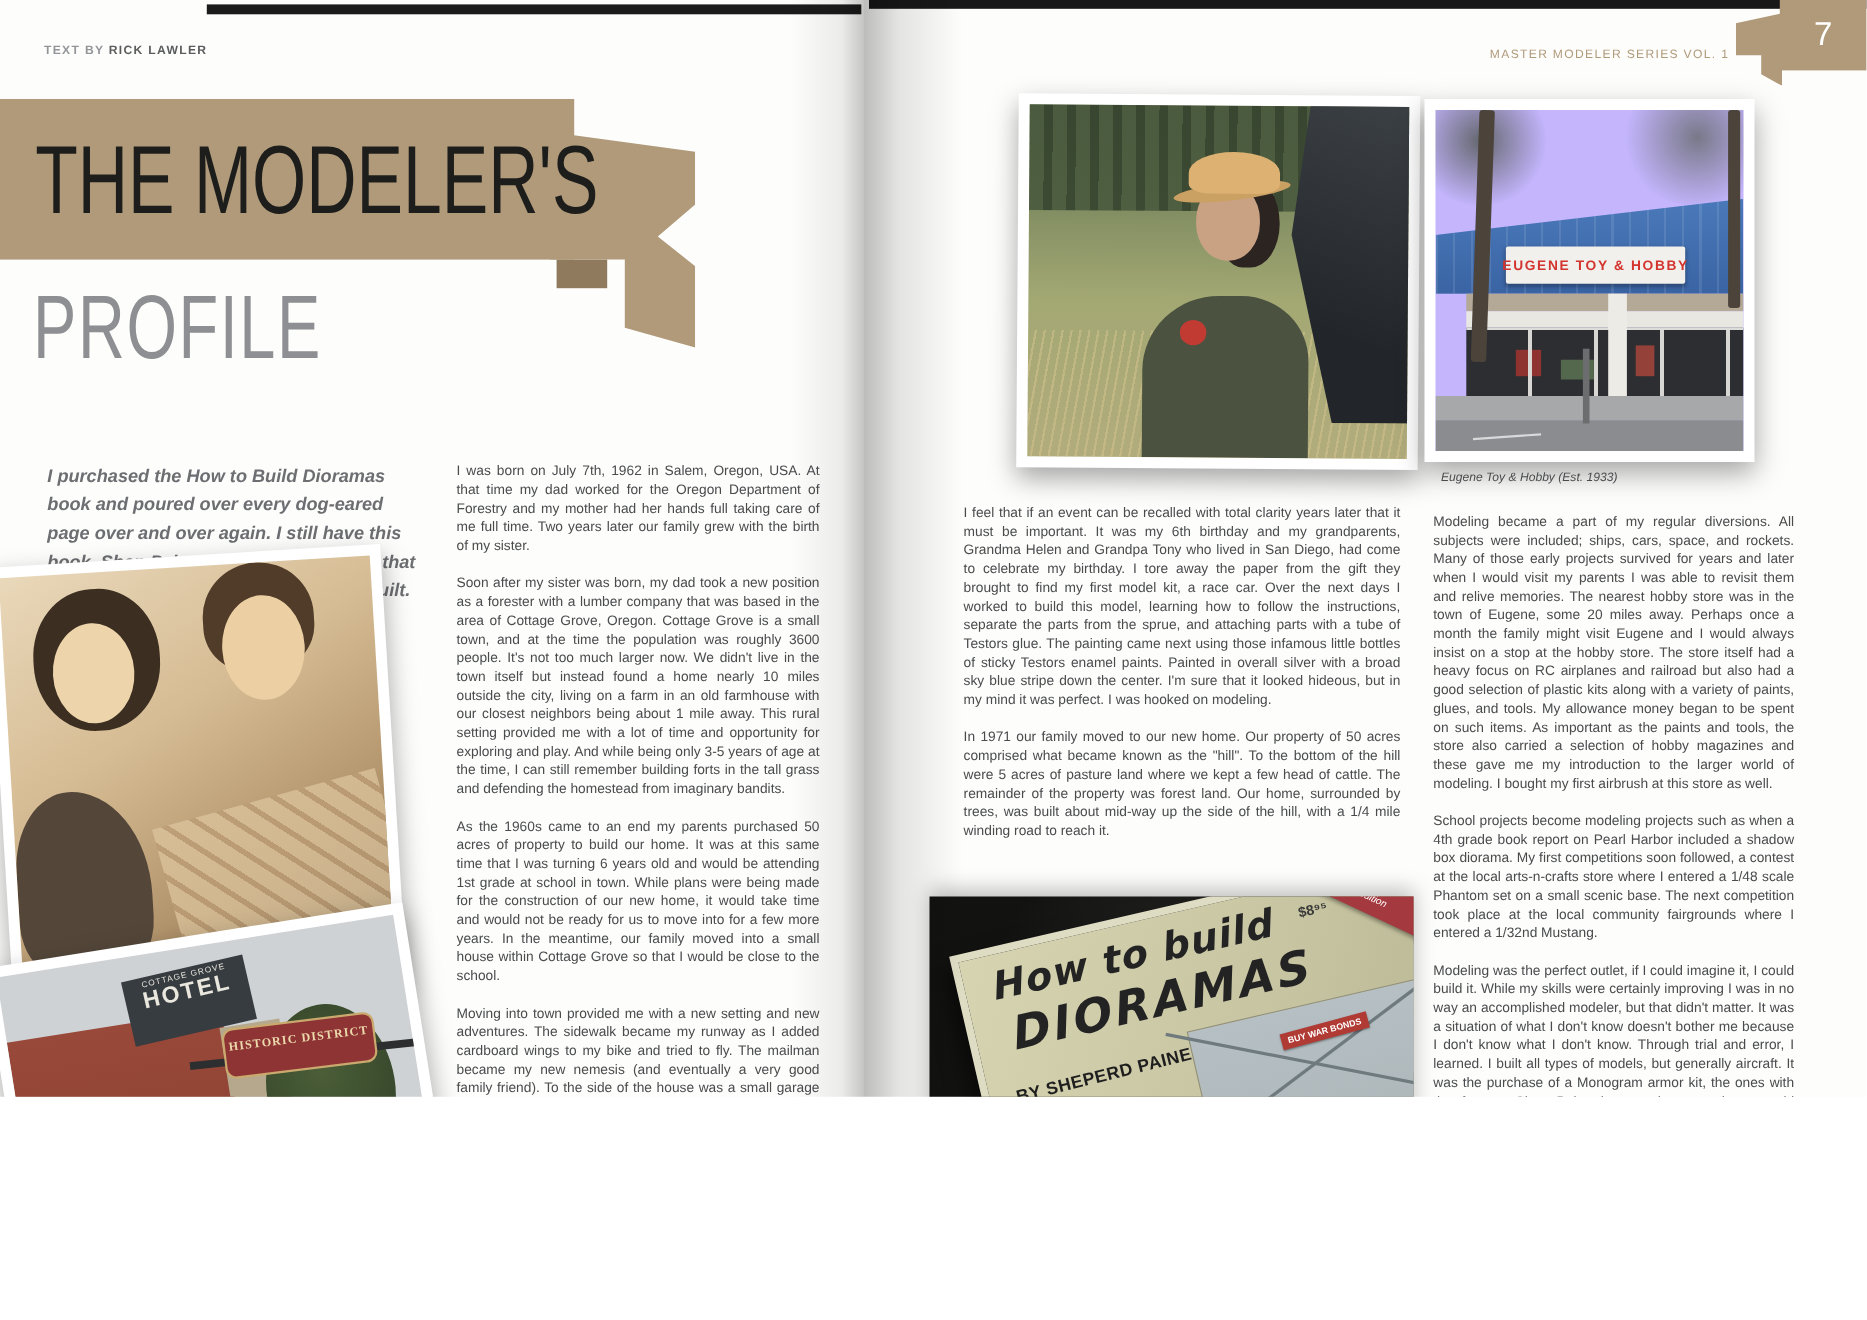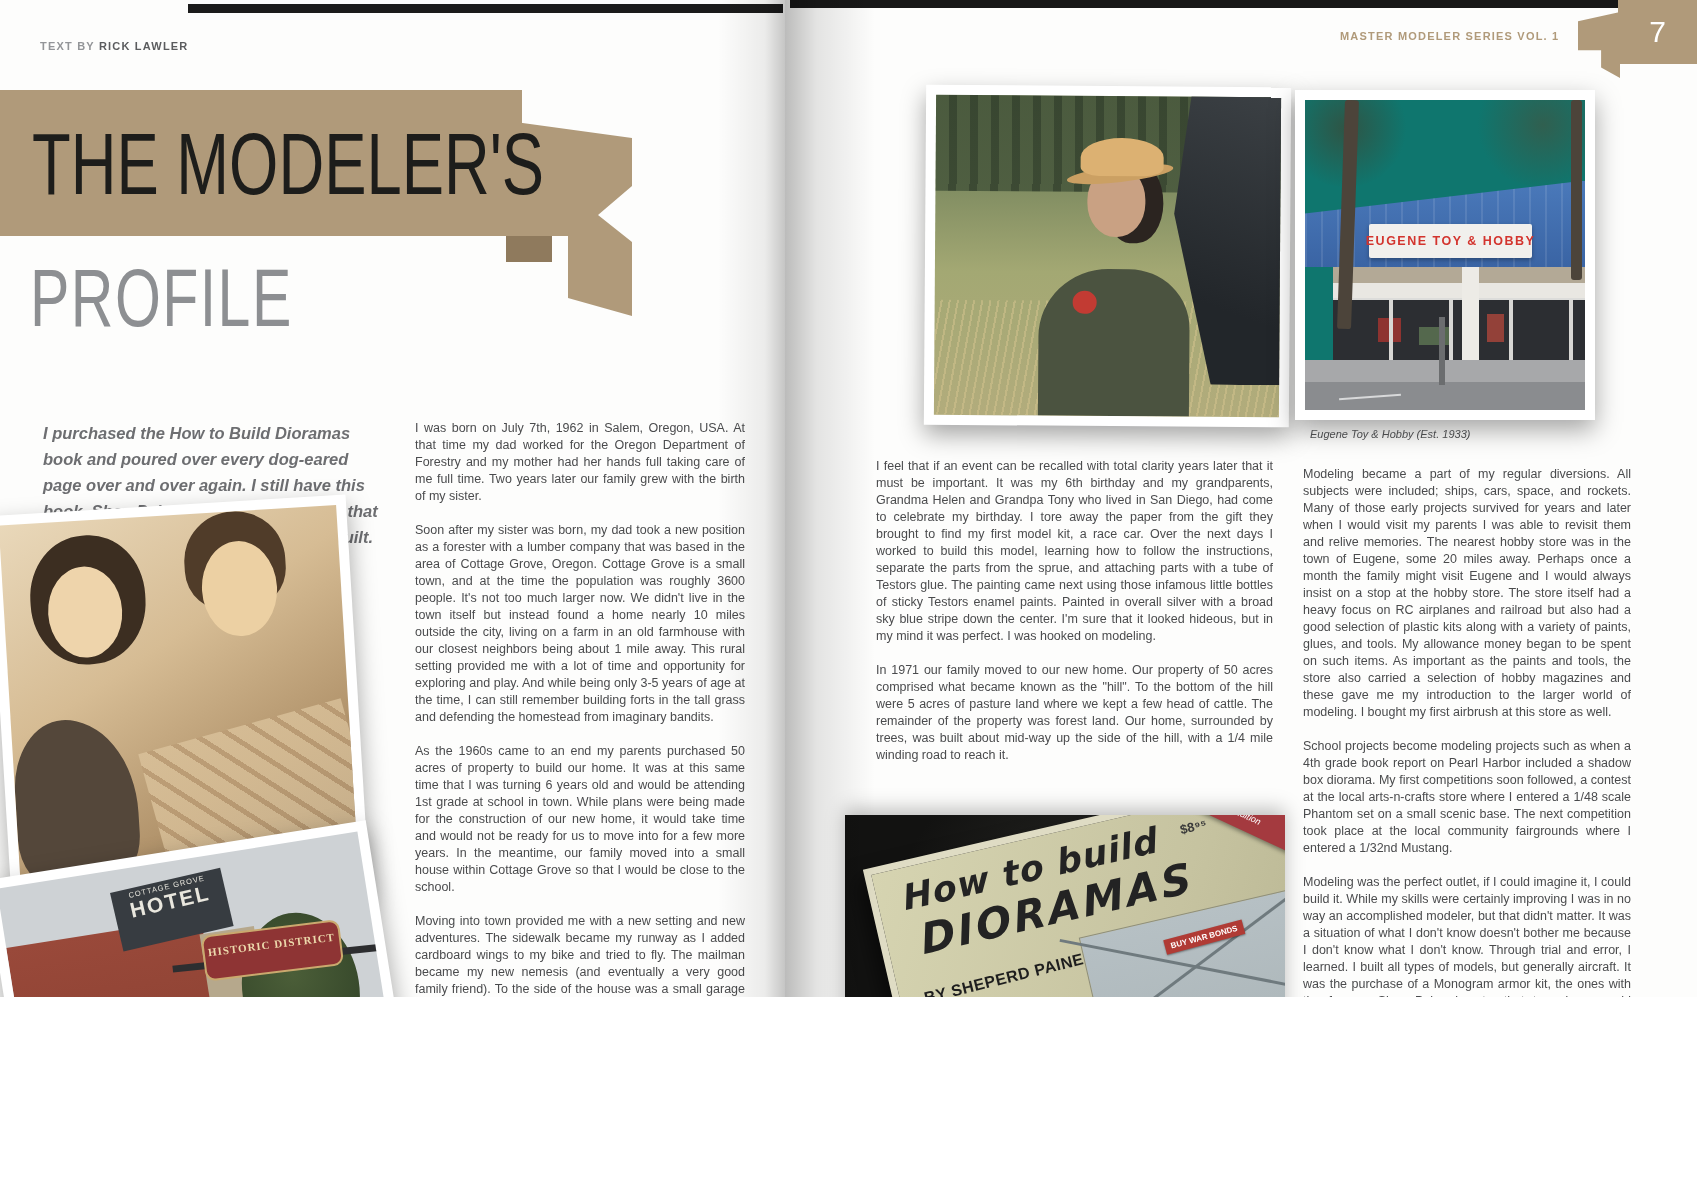--- a/index.html
+++ b/index.html
@@ -80,22 +80,22 @@
      font-family: "Liberation Serif", serif; font-weight: bold; font-size: 11px; line-height: 1.1; padding-top: 9px; letter-spacing: 1px; }
   .st-road { position: absolute; left: 0; bottom: 0; width: 100%; height: 38%;
      background: linear-gradient(180deg,#707274 0%,#515355 100%); clip-path: polygon(0 42%,100% 0,100% 100%,0 100%); }
   .st-sidewalk { position: absolute; left: 0; bottom: 27%; width: 58%; height: 11%; background: #a2a4a5; transform: rotate(-6deg); }
   .st-yellow1, .st-yellow2 { position: absolute; width: 95%; height: 3px; background: #c79f4a; transform: rotate(-9deg); }
   .st-yellow1 { left: 4%; bottom: 26%; } .st-yellow2 { left: 4%; bottom: 23.5%; }
   .st-arrow { position: absolute; left: 24%; bottom: 8%; width: 14%; height: 5%; background: #cfd0cf;
      clip-path: polygon(0 50%,40% 0,40% 30%,100% 30%,100% 70%,40% 70%,40% 100%); opacity: .8; }
 
   
-  .series { position: absolute; left: 1340px; top: 30px; width: 232px; z-index: 2;
-     font-size: 11px; font-weight: bold; letter-spacing: 1.2px; color: #b09a7a; }
+  .series { position: absolute; left: 1340px; top: 44px; width: 232px; text-align: right; z-index: 2;
+     font-size: 11px; font-weight: normal; letter-spacing: 1.2px; color: #b09a7a; }
   .series-ribbon { position: absolute; left: 1578px; top: 12px; width: 42px; height: 66px; background: #b09a7a; z-index: 2;
      clip-path: polygon(0 14%, 100% 0, 100% 100%, 55% 84%, 55% 58%, 0 58%); }
   .pagenum-box { position: absolute; left: 1618px; top: 0; width: 79px; height: 64px; background: #b09a7a; z-index: 2;
      display: flex; align-items: center; justify-content: center; }
   .pagenum-box span { color: #ffffff; font-size: 30px; font-weight: 300; }
 
   
   .photo-boy { left: 925px; top: 86px; width: 365px; height: 340px; transform: rotate(0.4deg); }
   .photo-boy .ph-inner { background: linear-gradient(180deg,#687552 0%,#7d8a60 26%,#a3a873 55%,#b2ac7c 100%); }
   .bp-forest { position: absolute; left: 0; top: 0; width: 100%; height: 30%; opacity: .85;
@@ -106,21 +106,21 @@
   .bp-patch { position: absolute; left: 40%; bottom: 32%; width: 7%; height: 7%; background: #c23b33; border-radius: 50%; }
   .bp-head { position: absolute; left: 44%; top: 22%; width: 17%; height: 22%; background: #c9a183; border-radius: 48%; }
   .bp-hair { position: absolute; left: 50%; top: 20%; width: 16%; height: 26%; background: #2b2420; border-radius: 40% 60% 55% 45%; }
   .bp-hat-crown { position: absolute; left: 42%; top: 13%; width: 24%; height: 12%; background: #dcb172; border-radius: 55% 55% 25% 25%; }
   .bp-hat-brim { position: absolute; left: 38%; top: 22%; width: 31%; height: 5%; background: #cba063; border-radius: 50%; transform: rotate(-7deg); }
   .bp-grass { position: absolute; left: 0; bottom: 0; width: 100%; height: 36%; opacity: .55;
      background: repeating-linear-gradient(100deg, rgba(0,0,0,0) 0 6px, #d2c28d 6px 8px); }
 
   
   .photo-store { left: 1295px; top: 90px; width: 300px; height: 330px; }
-  .photo-store .ph-inner { background: #0f766e; text-align: right; }
+  .photo-store .ph-inner { background: #c4b5fd; text-align: right; }
   .eg-canopy { position: absolute; left: -8%; top: -10%; width: 45%; height: 38%; border-radius: 50%; opacity: .7;
      background: radial-gradient(circle, #3c4633 0%, rgba(60,70,51,0) 70%); }
   .eg-canopy2 { position: absolute; right: -10%; top: -12%; width: 50%; height: 40%; border-radius: 50%; opacity: .6;
      background: radial-gradient(circle, #46503b 0%, rgba(70,80,59,0) 70%); }
   .eg-roof { position: absolute; left: 0; top: 26%; width: 100%; height: 28%;
      background: linear-gradient(180deg,#4a79ba 0%,#3a64a4 100%); clip-path: polygon(0 38%,100% 0,100% 100%,0 100%); }
   .eg-roof-seams { position: absolute; left: 0; top: 26%; width: 100%; height: 28%; clip-path: polygon(0 38%,100% 0,100% 100%,0 100%);
      background: repeating-linear-gradient(90deg, rgba(255,255,255,0.10) 0 2px, rgba(0,0,0,0) 2px 16px); }
   .eg-sign { position: absolute; left: 23%; top: 40%; width: 58%; height: 11%; background: #f1f0ed; border-radius: 2px;
      box-shadow: 0 2px 4px rgba(0,0,0,.3); display: flex; align-items: center; justify-content: center; }

